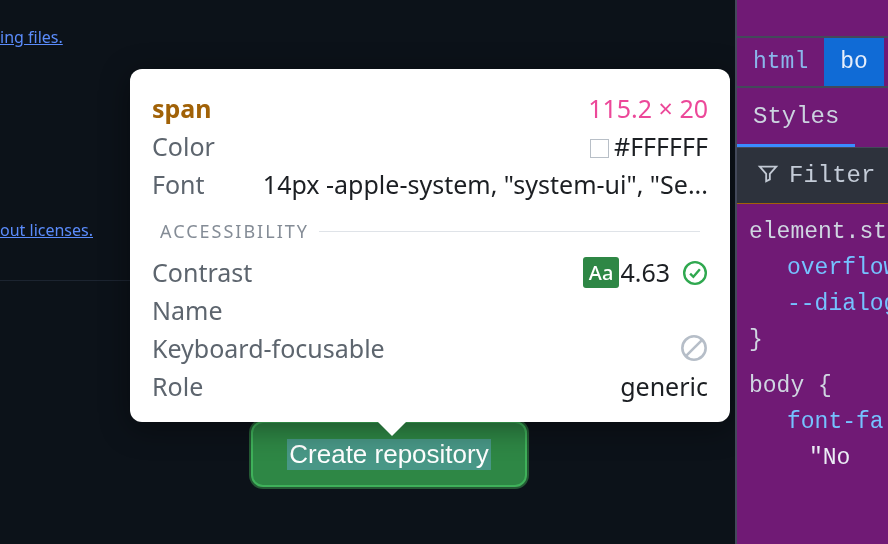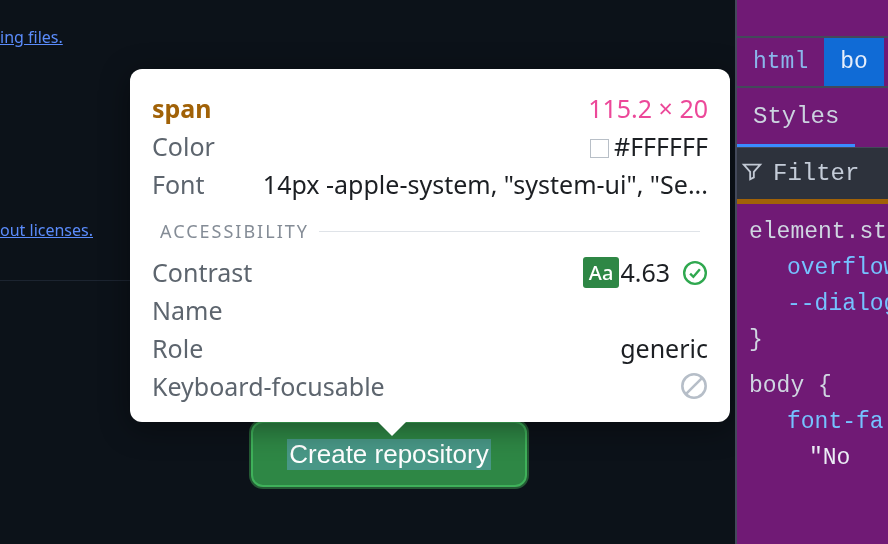--- a/index.html
+++ b/index.html
@@ -85,21 +85,21 @@
     font-family: Liberation Mono, monospace;
     color:#c9cfd9;
     overflow:hidden;
   }
   .dt-topgap { height:38px; border-bottom:2px solid #43495a; }
   .dt-crumbs { display:flex; height:50px; border-bottom:2px solid #43495a; }
   .crumb { display:flex; align-items:center; padding:0 16px; font-size:23px; color:#8ab6ea; cursor:pointer; }
   .crumb.sel { background:#106bd6; color:#e6eefb; }
   .dt-tabs { display:flex; height:60px; border-bottom:1px solid #43495a; }
   .styles-tab { display:flex; align-items:center; padding:0 16px; font-size:24px; color:#cbd3df; border-bottom:3px solid #3a8cff; cursor:pointer; }
-  .dt-filter { display:flex; align-items:center; gap:10px; height:56px; padding:0 4px; border-bottom:5px solid #a16207; background:#2d323c; }
+  .dt-filter { display:flex; align-items:center; gap:10px; height:56px; padding:0 20px; border-bottom:1px solid #a16207; background:#2d323c; }
   .filter-icon svg { width:22px; height:22px; color:#c2c9d4; }
   .filter-text { font-size:24px; color:#c4ccd8; }
   .dt-body { padding:10px 12px; font-size:23px; line-height:36px; white-space:nowrap; }
   .selector { color:#cfd6e1; }
   .prop { color:#75c2ff; padding-left:38px; cursor:pointer; }
   .brace { color:#cfd6e1; }
   .string { color:#eaeef5; padding-left:60px; }
 </style>
 </head>
 <body>
@@ -144,31 +144,31 @@
           <path d="M7.5 12.5 l3 3 l6 -7"></path>
         </svg>
       </span>
     </span>
   </div>
   <div class="row">
     <span>Name</span>
     <span></span>
   </div>
   <div class="row">
-    <span>Role</span>
-    <span class="roleval">generic</span>
-  </div>
-  <div class="row">
     <span>Keyboard-focusable</span>
     <span class="ban-icon">
       <svg viewBox="0 0 24 24" fill="none" stroke="currentColor" stroke-width="2.2">
         <circle cx="12" cy="12" r="10"></circle>
         <line x1="5" y1="19" x2="19" y2="5"></line>
       </svg>
     </span>
+  </div>
+  <div class="row">
+    <span>Role</span>
+    <span class="roleval">generic</span>
   </div>
 </div>
 
 <div class="dt">
   <div class="dt-topgap"></div>
   <div class="dt-crumbs">
     <div class="crumb">html</div>
     <div class="crumb sel">bo</div>
   </div>
   <div class="dt-tabs">

